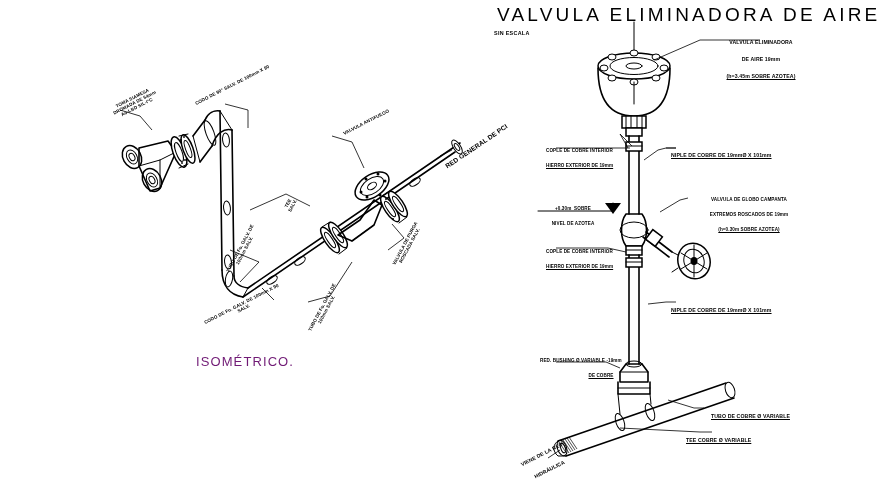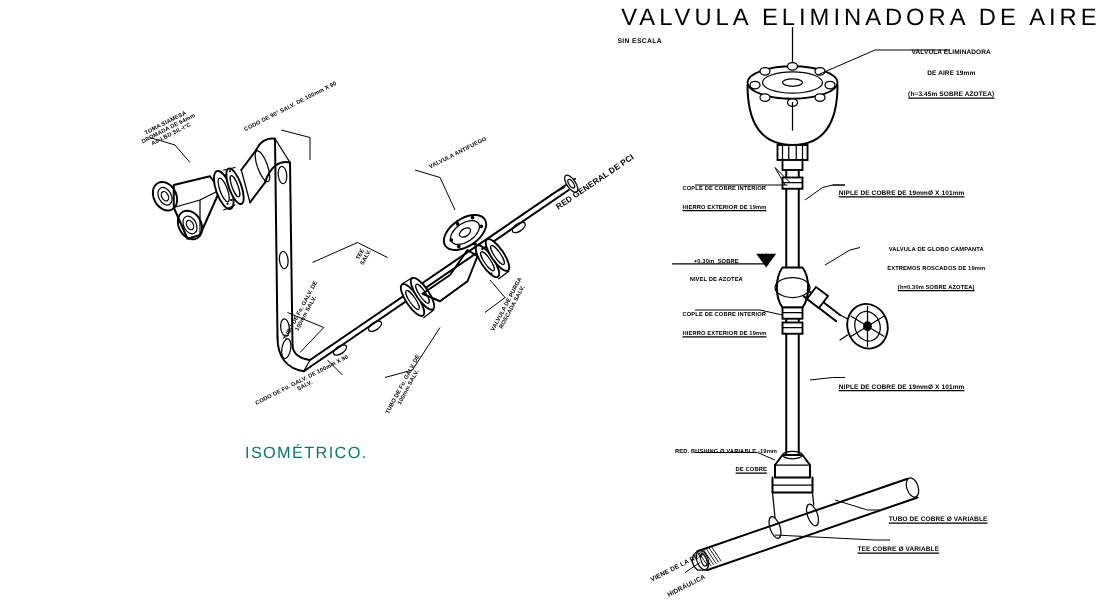--- a/index.html
+++ b/index.html
@@ -34,21 +34,21 @@
   .ctr{text-align:center;}
 
   #main-title{
     position:absolute;left:497px;top:4px;
     font-size:19px;font-weight:400;
     letter-spacing:3.2px;
     color:#000;
     white-space:pre;
   }
   #scale-note{position:absolute;left:494px;top:30px;font-size:5.4px;font-weight:bold;letter-spacing:.3px;}
-  #iso-caption{position:absolute;left:196px;top:354px;font-size:13px;letter-spacing:1.1px;color:#0f766e;white-space:pre;}
+  #iso-caption{position:absolute;left:196px;top:354px;font-size:13px;letter-spacing:1.1px;color:#701a75;white-space:pre;}
 </style>
 </head>
 <body>
 
 <div id="stage">
 
   <svg class="draw" viewBox="0 0 881 489">
 
     <g>
 

